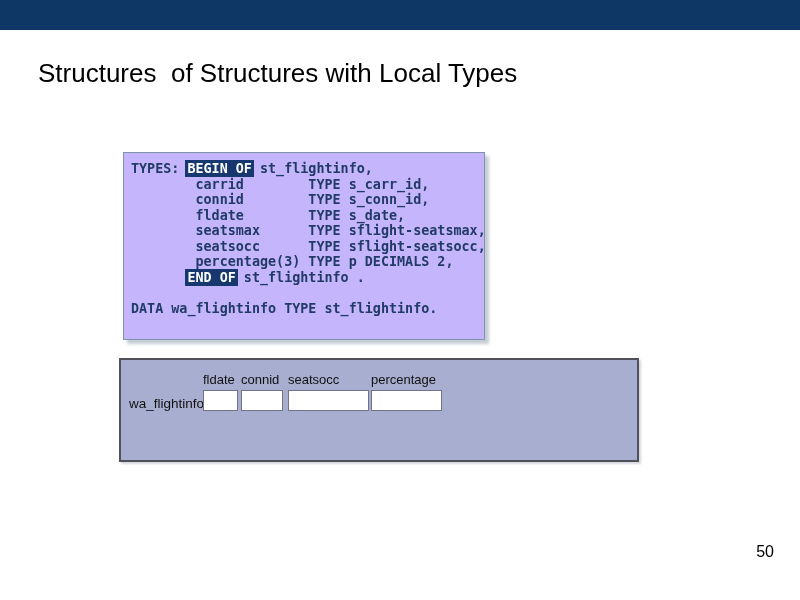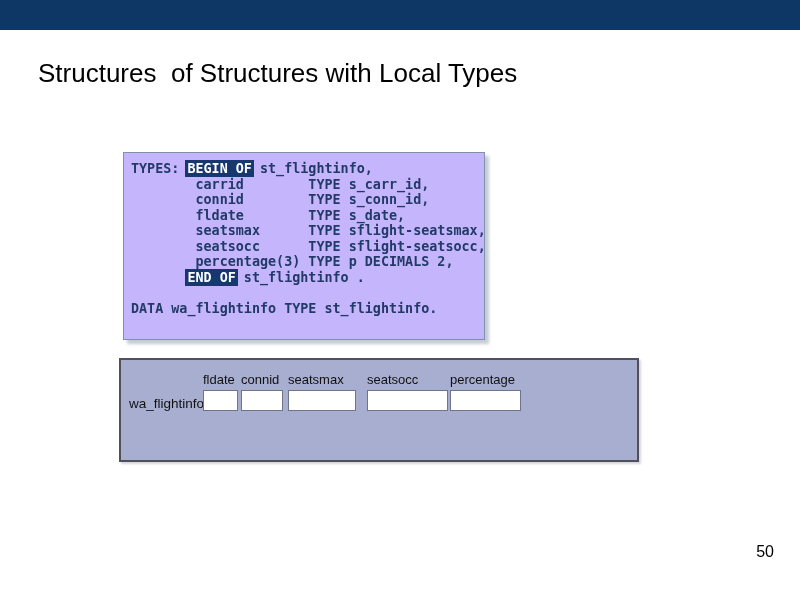--- a/index.html
+++ b/index.html
@@ -72,24 +72,20 @@
     <span class="row-label">wa_flightinfo</span>
     <div id="fields-row">
         <div class="field" style="margin-right: 3px;">
           <div class="field-label">fldate</div>
           <div class="field-box" style="width: 35px;"></div>
         </div>
         <div class="field" style="margin-right: 5px;">
           <div class="field-label">connid</div>
           <div class="field-box" style="width: 42px;"></div>
         </div>
-        <div class="field" style="margin-right: 11px;">
-          <div class="field-label">seatsmax</div>
-          <div class="field-box" style="width: 68px;"></div>
-        </div>
         <div class="field" style="margin-right: 2px;">
           <div class="field-label">seatsocc</div>
           <div class="field-box" style="width: 81px;"></div>
         </div>
         <div class="field" style="margin-right: 0px;">
           <div class="field-label">percentage</div>
           <div class="field-box" style="width: 71px;"></div>
         </div>
       </div>
   </div>

